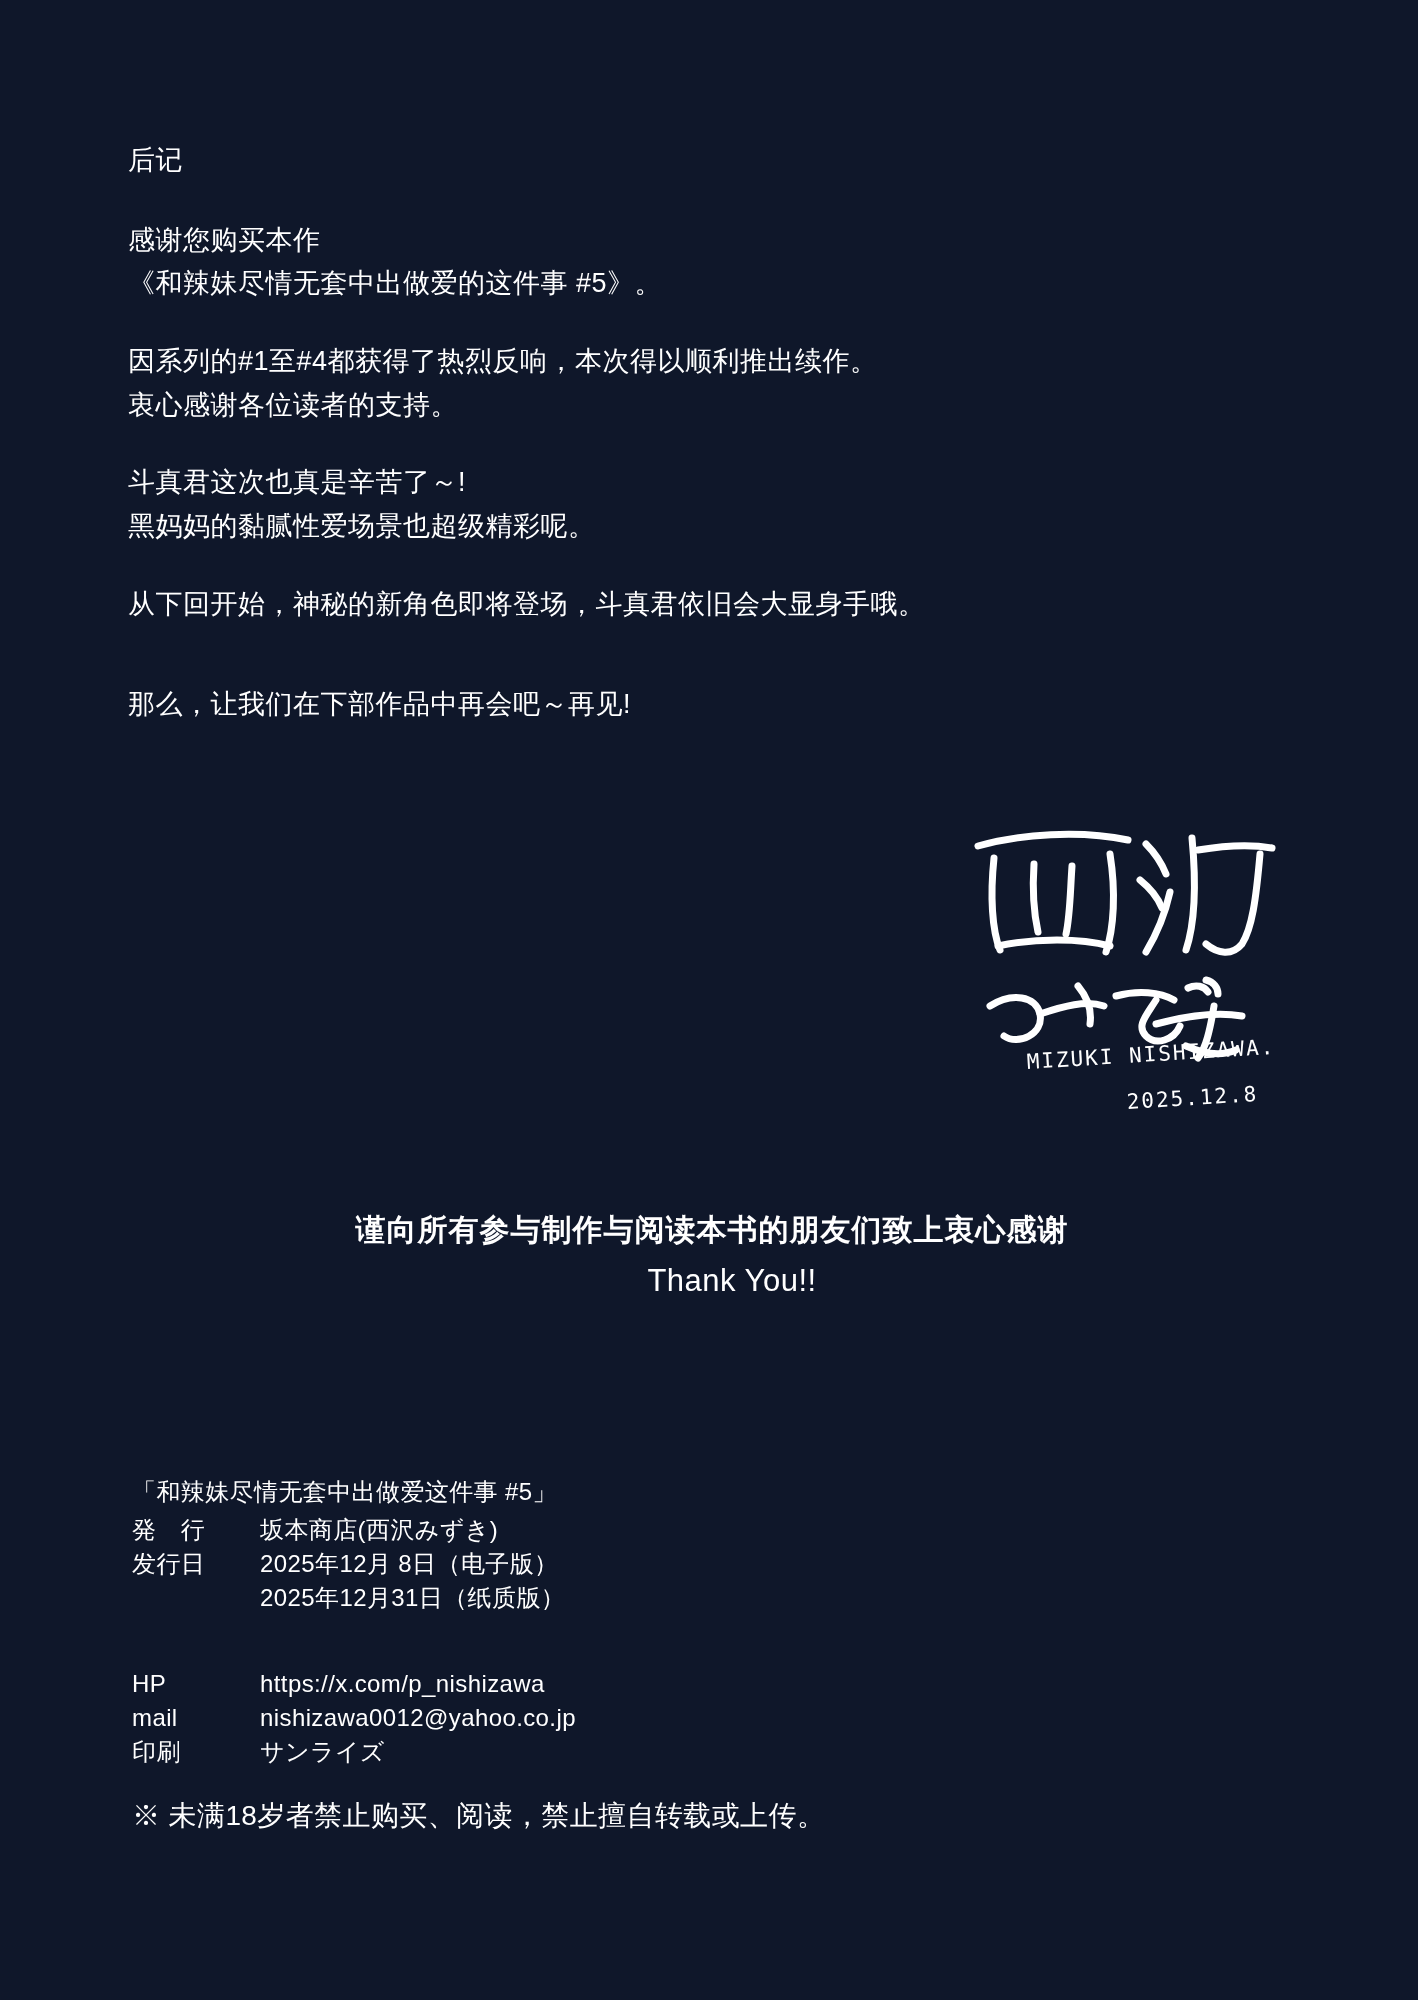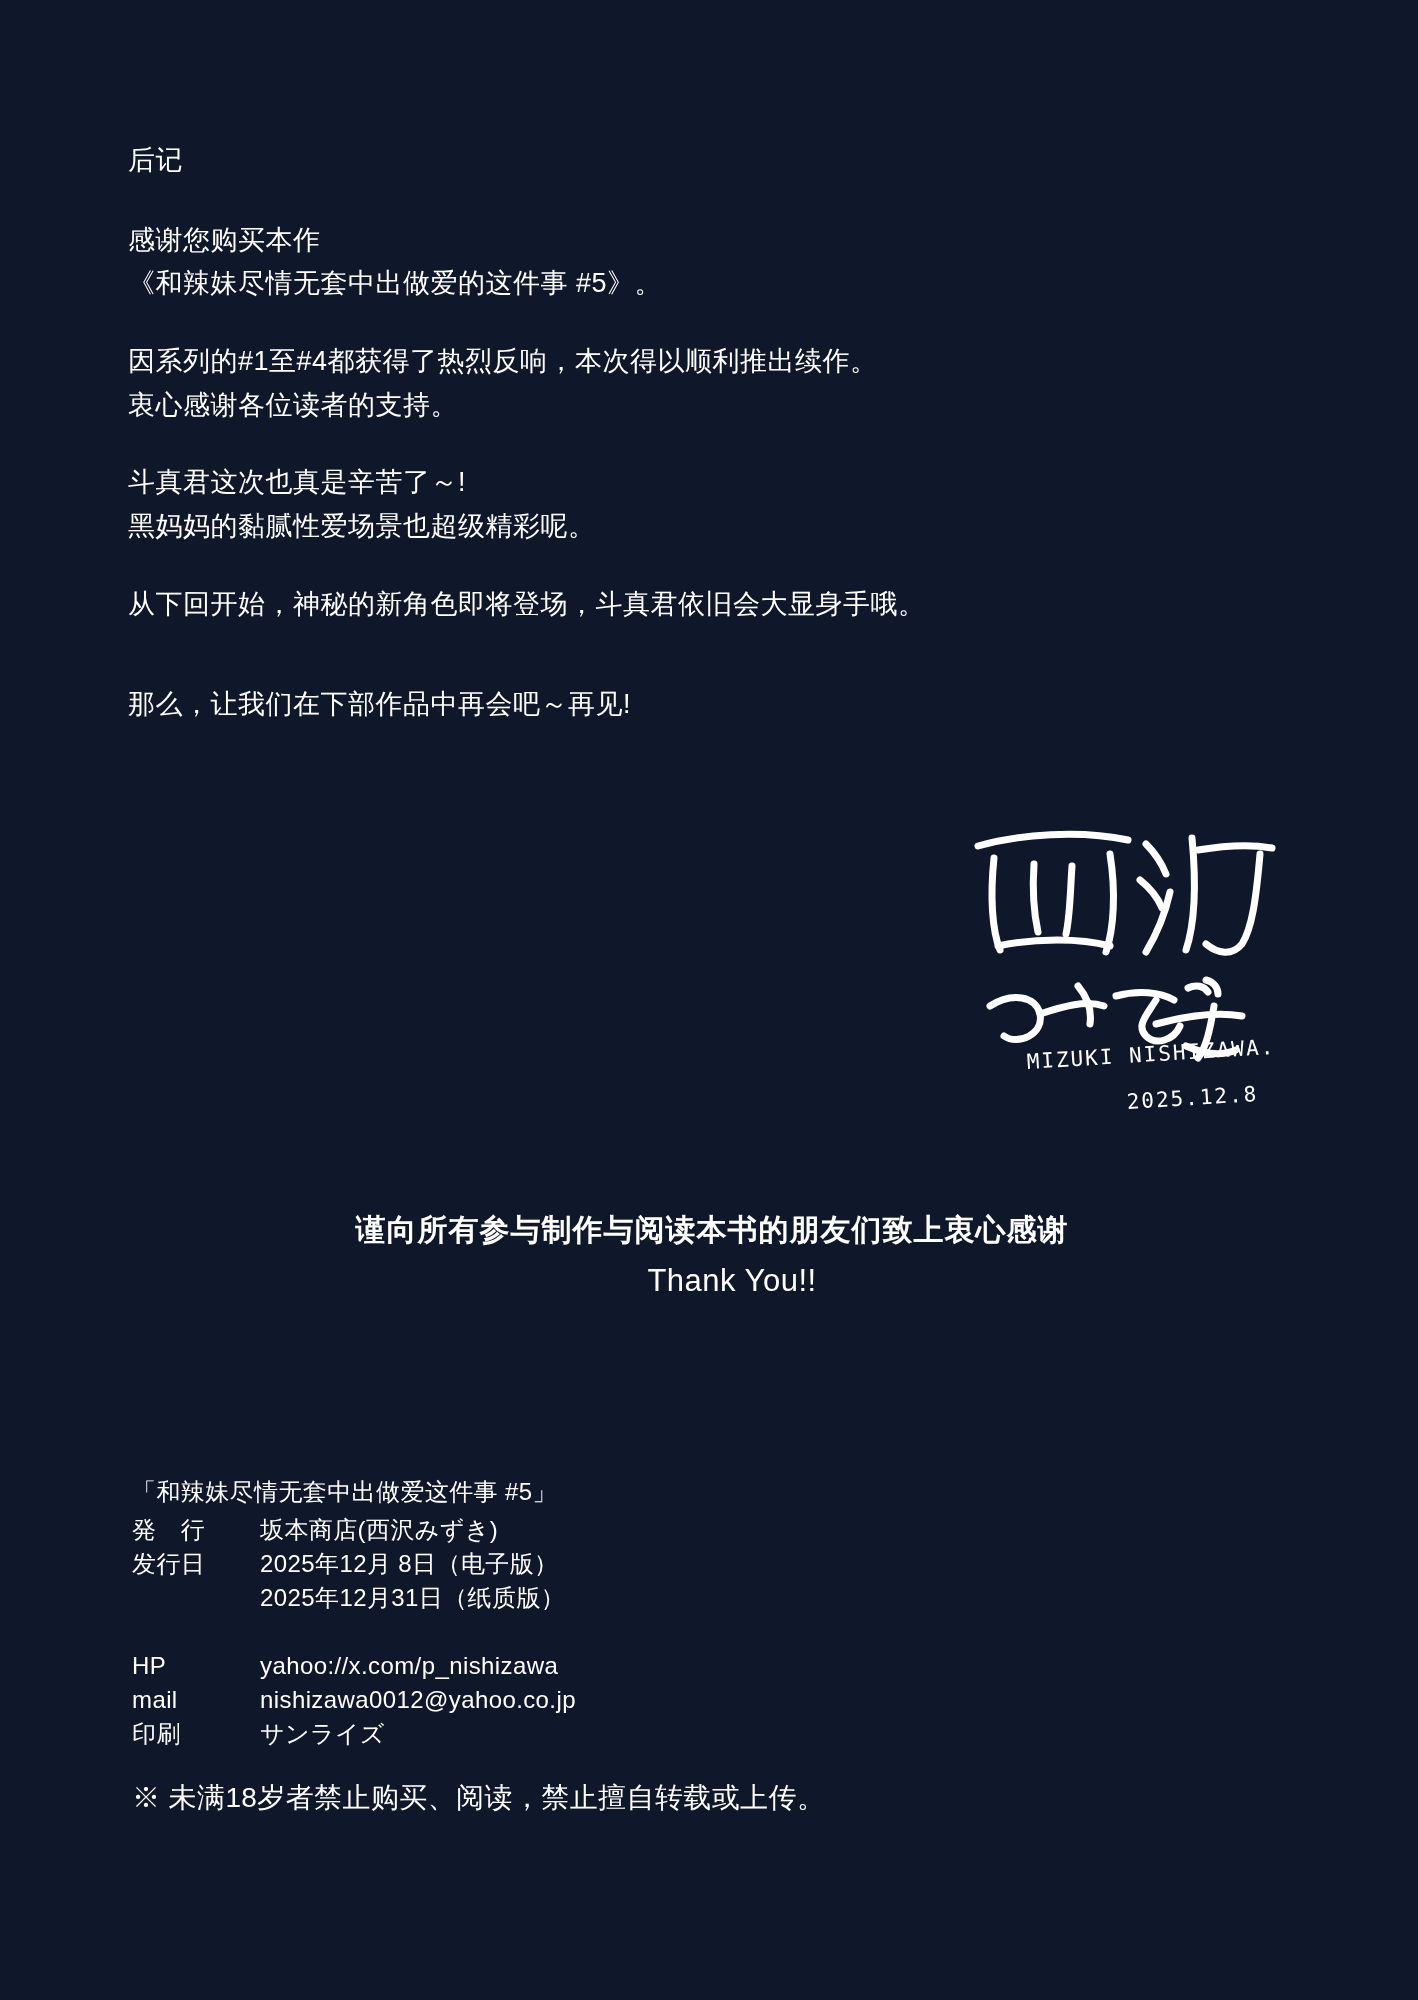--- a/index.html
+++ b/index.html
@@ -116,21 +116,21 @@
     white-space: pre;
   }
   .colophon .value {
     flex: 1 1 auto;
   }
   .colophon .row-indent .label {
     width: 128px;
     flex: 0 0 128px;
   }
   .colophon .contact {
-    margin-top: 34px;
+    margin-top: 52px;
   }
   .colophon .contact .label {
     width: 128px;
     flex: 0 0 128px;
   }
   .colophon .notice {
     margin-top: 26px;
     font-size: 28px;
   }
 </style>
@@ -202,21 +202,21 @@
     </div>
 
     <div class="row row-indent">
       <div class="label"></div>
       <div class="value">2025年12月31日（纸质版）</div>
     </div>
 
     <div class="contact">
       <div class="row">
         <div class="label">HP</div>
-        <div class="value">yahoo://x.com/p_nishizawa</div>
+        <div class="value">https://x.com/p_nishizawa</div>
       </div>
       <div class="row">
         <div class="label">mail</div>
         <div class="value">nishizawa0012@yahoo.co.jp</div>
       </div>
       <div class="row">
         <div class="label">印刷</div>
         <div class="value">サンライズ</div>
       </div>
     </div>

